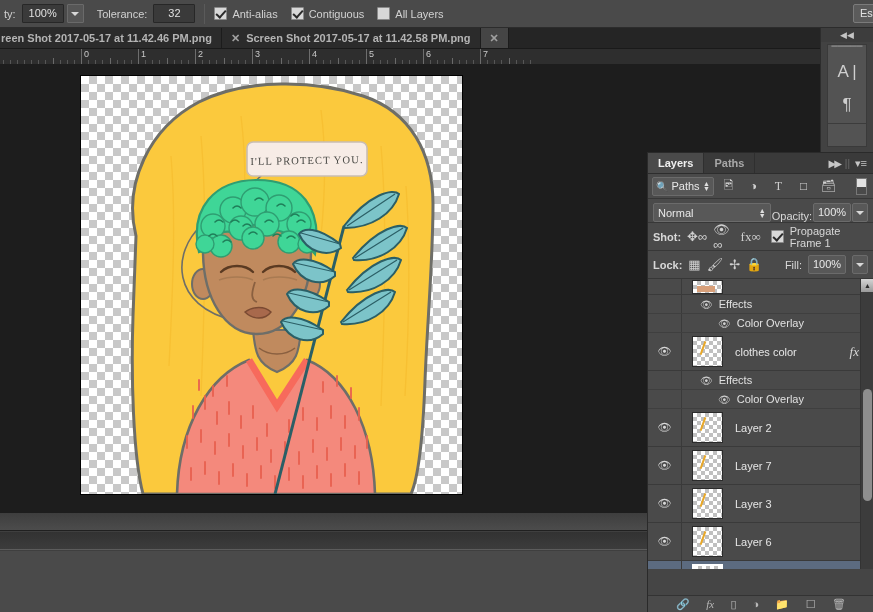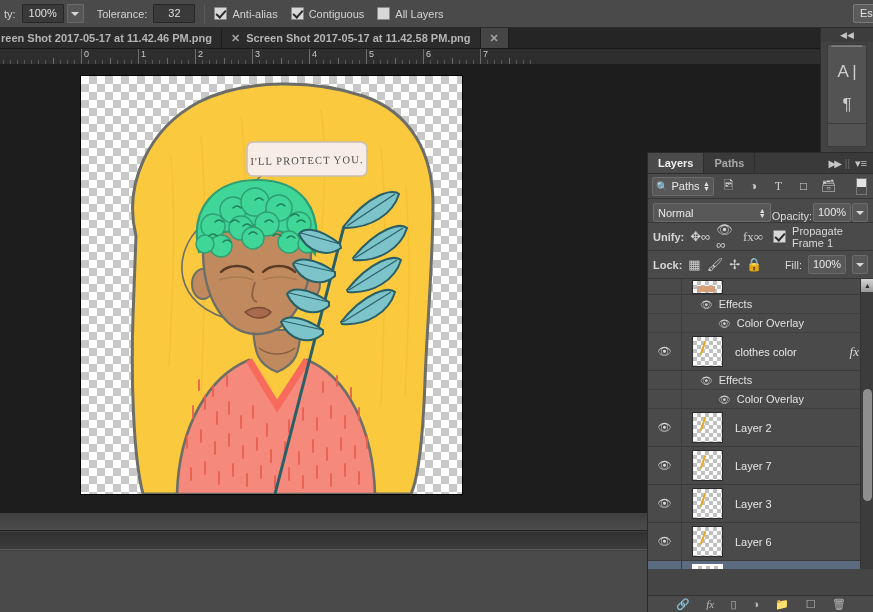--- a/index.html
+++ b/index.html
@@ -598,21 +598,21 @@
           </span>
       </div>
       <span class="row-lbl" style="font-weight:normal">Opacity:</span>
       <span class="small-field">100%</span>
       <span class="small-step">
         <span class="tri-down"></span>
       </span>
     </div>
 
     <div class="unify-row">
-      <span class="row-lbl">Unify:</span>
+      <span class="row-lbl">Shot:</span>
       <span class="unify-ic">✥∞</span>
       <span class="unify-ic">👁∞</span>
       <span class="unify-ic" style="font-family:'Liberation Serif',serif">fx∞</span>
       <span class="chk-box checked" style="margin-left:4px"></span>
       <span class="row-lbl" style="font-weight:normal">Propagate Frame 1</span>
     </div>
 
     <div class="lock-row">
       <span class="row-lbl">Lock:</span>
       <span class="lock-ic">▦</span>

